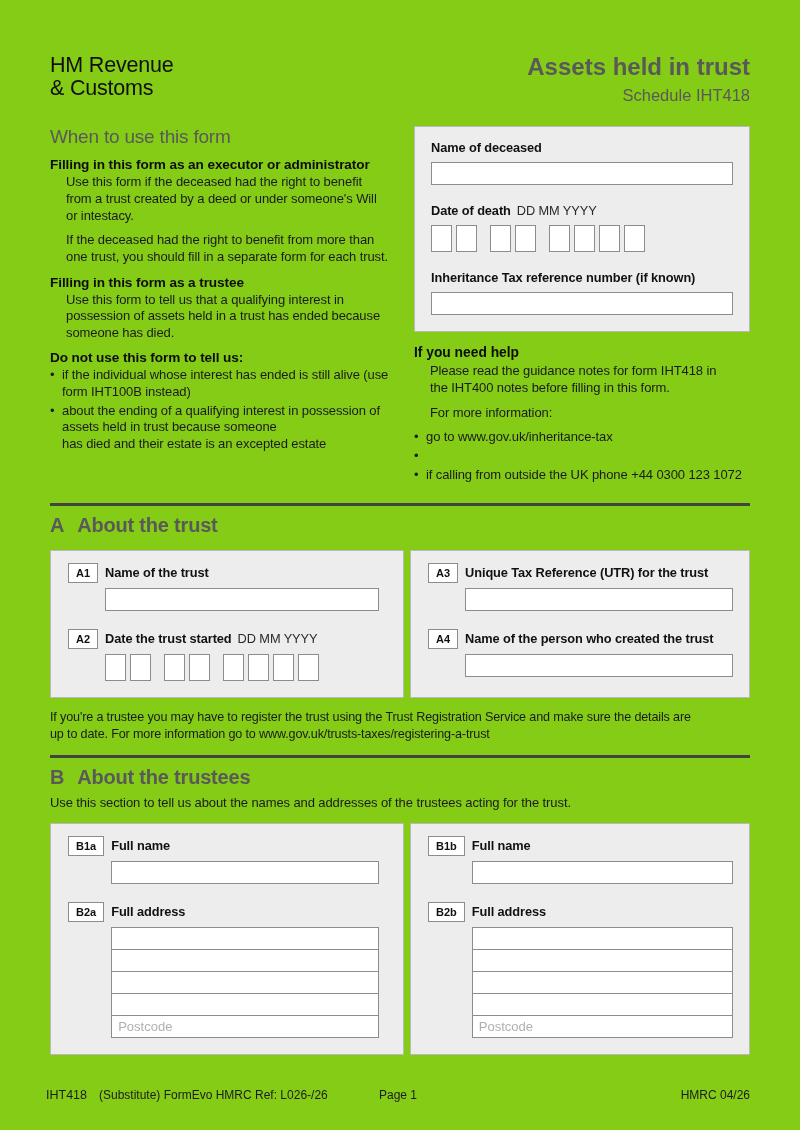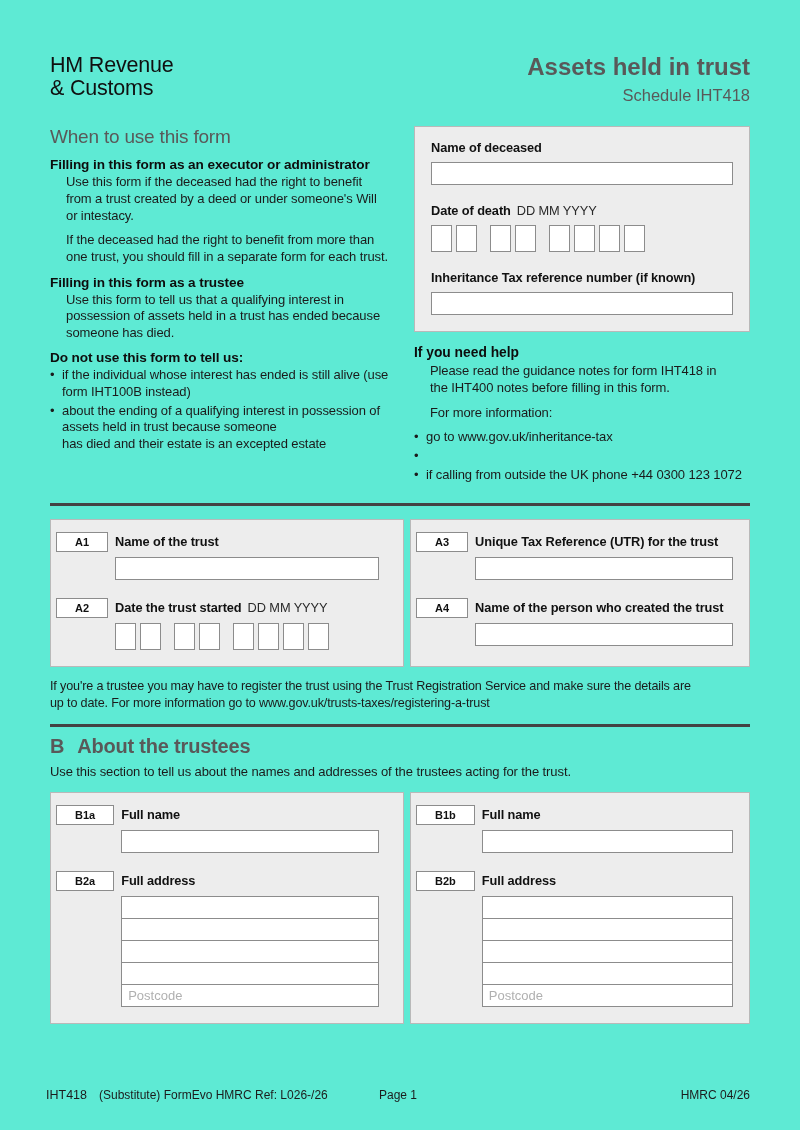--- a/index.html
+++ b/index.html
@@ -1,18 +1,18 @@
 <!DOCTYPE html>
 <html><head>
 <meta charset="utf-8">
 <style>
   * { box-sizing: border-box; margin: 0; padding: 0; }
   html, body { background: #fff; }
   body { font-family: "Liberation Sans", sans-serif; color: #1b1b1b; }
-  .page { position: relative; width: 800px; height: 1130px; background: #5eead4; padding: 54px 50px 0; overflow: hidden; }
+  .page { position: relative; width: 800px; height: 1130px; background: #84cc16; padding: 54px 50px 0; overflow: hidden; }
 
   
   .hdr { display: flex; justify-content: space-between; align-items: flex-start; }
   .logo { font-size: 21.5px; line-height: 1.07; color: #101010; letter-spacing: -0.2px; }
   .hdr-right { text-align: right; }
   .form-title { font-size: 24px; font-weight: bold; color: #595959; line-height: 1.1; }
   .form-subtitle { font-size: 16.5px; color: #595959; margin-top: 6px; }
 
   
   .intro { display: flex; gap: 8px; margin-top: 21px; }
@@ -42,21 +42,21 @@
   
   .rule { height: 3px; background: #434343; }
   h2.sec { font-size: 20px; font-weight: bold; color: #595959; margin: 8px 0 0; letter-spacing: -0.2px; }
   .sec-letter { margin-right: 13px; }
 
   .panels { display: flex; gap: 6px; margin-top: 13px; }
   .panel.half-l { width: 354px; padding: 12px 24px 16px 5px; }
   .panel.half-r { width: 340px; padding: 12px 16px 16px 5px; }
   .frow { display: flex; align-items: flex-start; gap: 7px; }
   .frow + .frow { margin-top: 18px; }
-  .ref-box { flex: 0 0 auto; min-width: 27px; text-align: center; background: #fff; border: 1px solid #8c8c8c; font-size: 11px; font-weight: bold; color: #111; padding: 3px 18px; }
+  .ref-box { flex: 0 0 auto; min-width: 27px; text-align: center; background: #fff; border: 1px solid #8c8c8c; font-size: 11px; font-weight: bold; color: #111; padding: 3px 7px; margin-left: 12px; }
   .fbody { flex: 1; }
   .fbody .fld-label { margin-bottom: 8px; margin-top: 2px; }
   .addr-stack { margin-top: 0; }
   .addr-stack input.txt { height: 23px; margin-top: -1px; }
   .addr-stack input.txt:first-child { margin-top: 0; }
   input.txt::placeholder { color: #b0b0b0; }
 
   .note { font-size: 12.6px; line-height: 1.35; letter-spacing: -0.15px; margin-top: 11px; }
   .sec-intro { font-size: 13px; letter-spacing: -0.1px; margin-top: 6px; }
 
@@ -150,20 +150,23 @@
       </div>
       <div class="bullet">
         <span class="dot">•</span>
         <span>if calling from outside the UK phone +44 0300 123 1072</span>
       </div>
     </div>
   </div>
 
   <section>
     <div class="rule mt18"></div>
+    <h2 class="sec">
+      <span class="sec-letter">A</span><span>About the trust</span>
+    </h2>
     <div class="panels">
       <div class="panel half-l">
         <div class="frow">
           <span class="ref-box">A1</span>
           <div class="fbody">
             <div class="fld-label">Name of the trust</div>
             <input class="txt" type="text" style="">
           </div>
         </div>
         <div class="frow">

